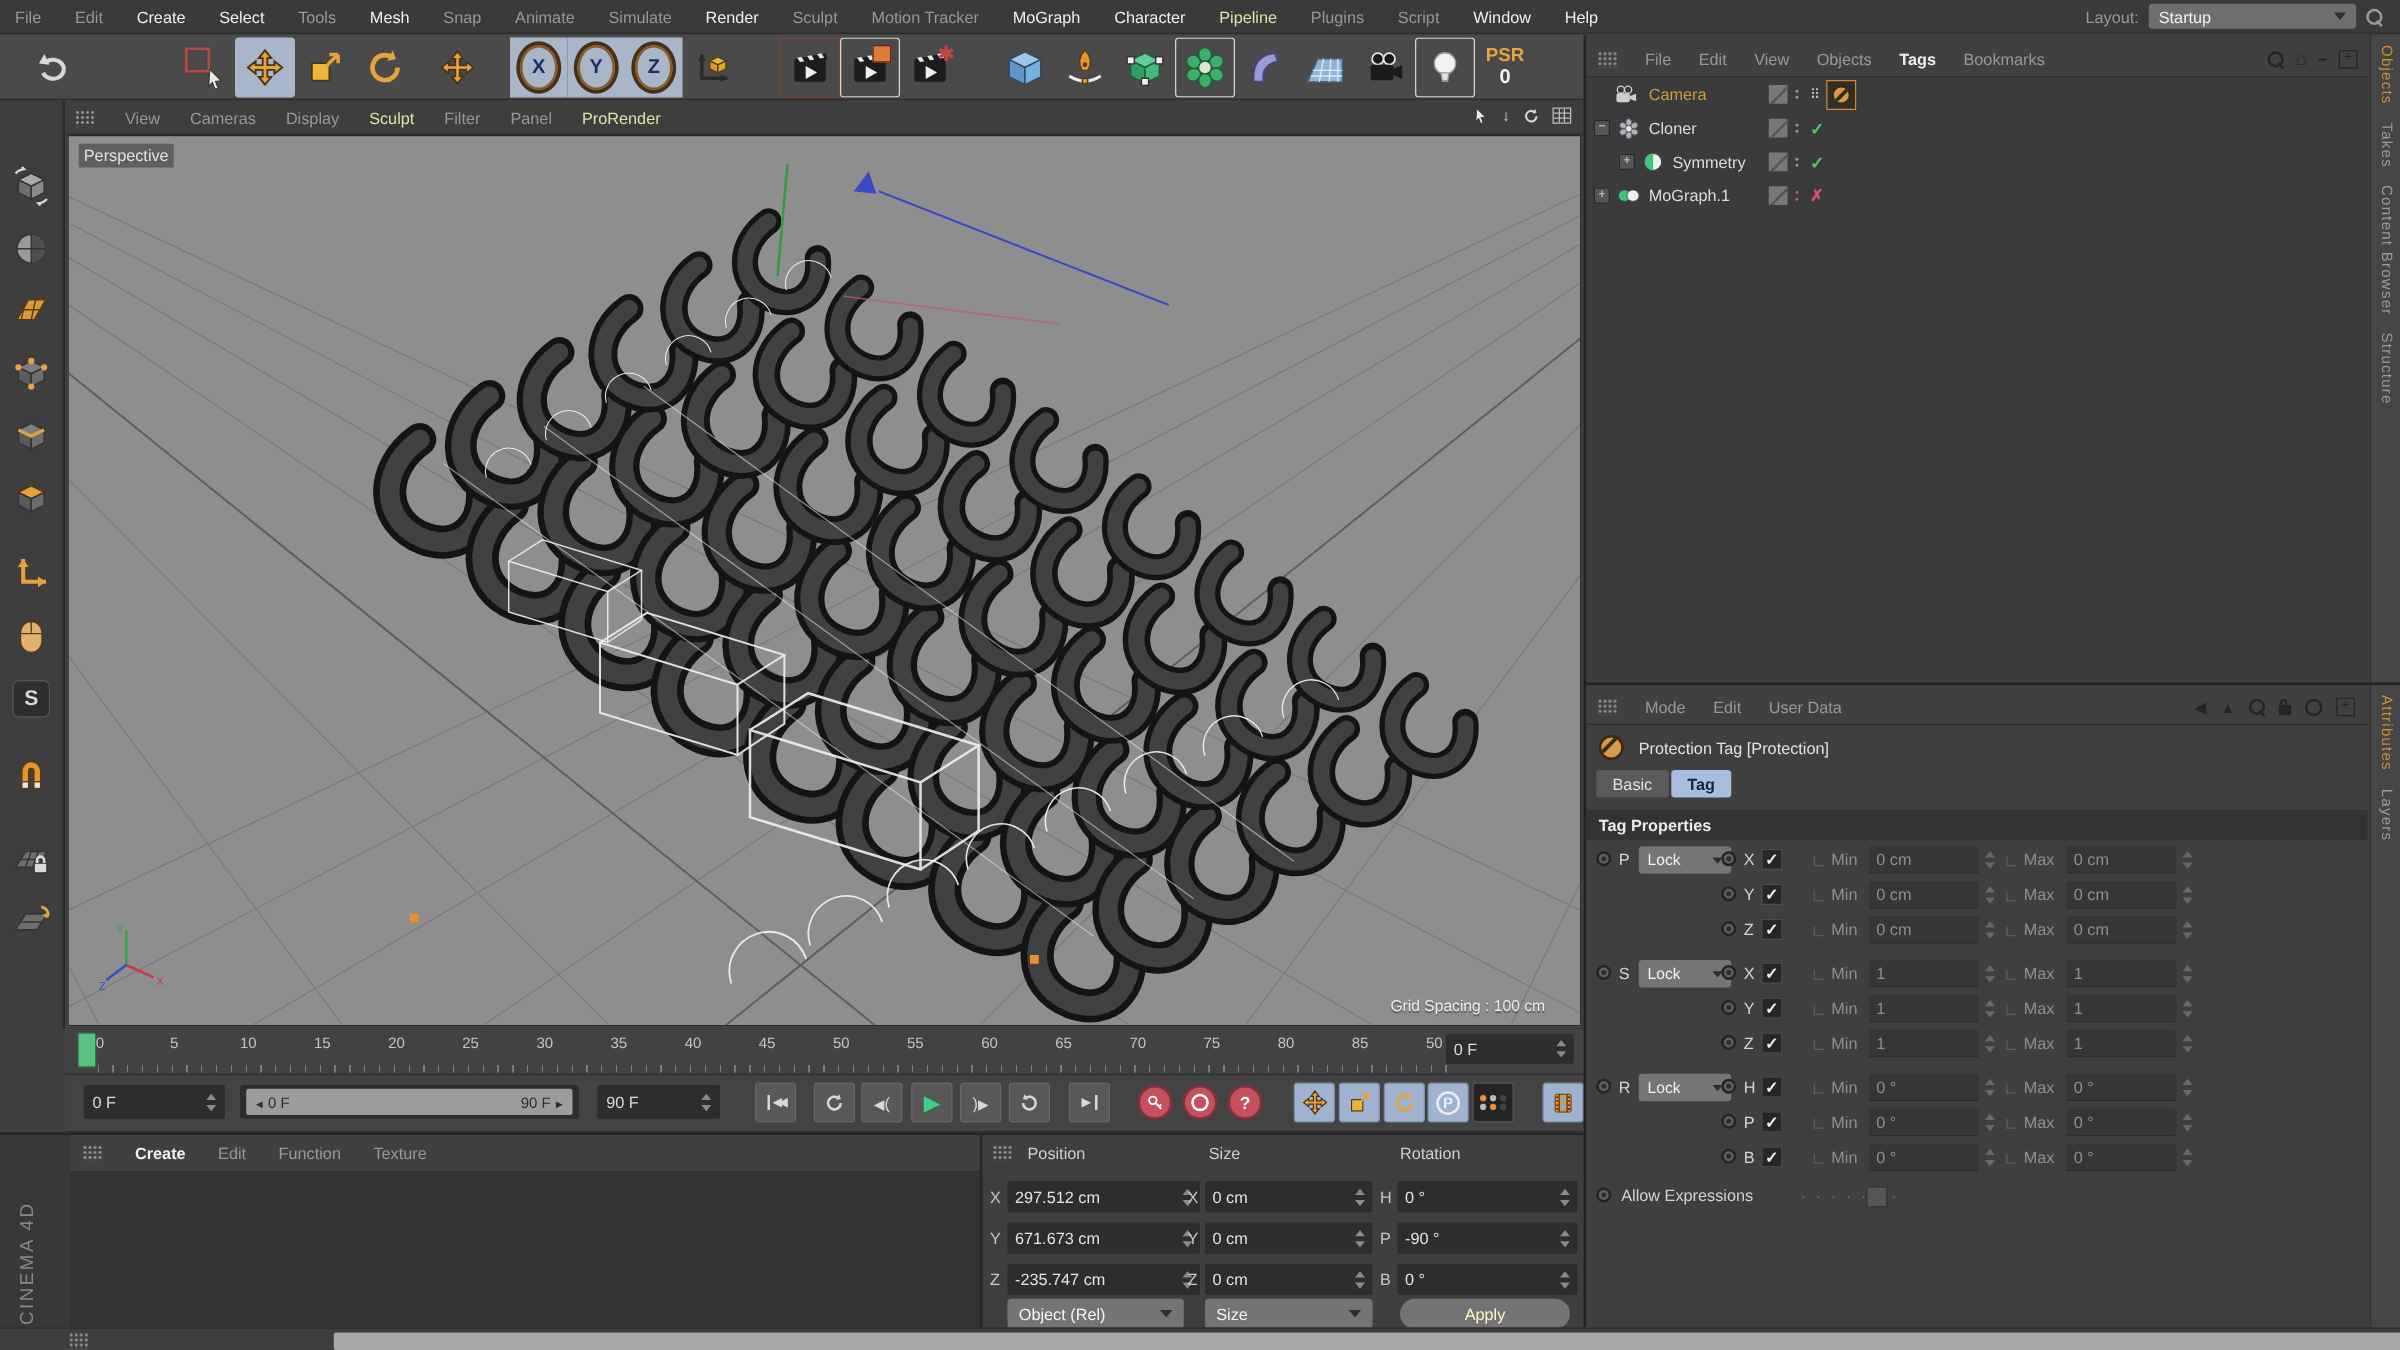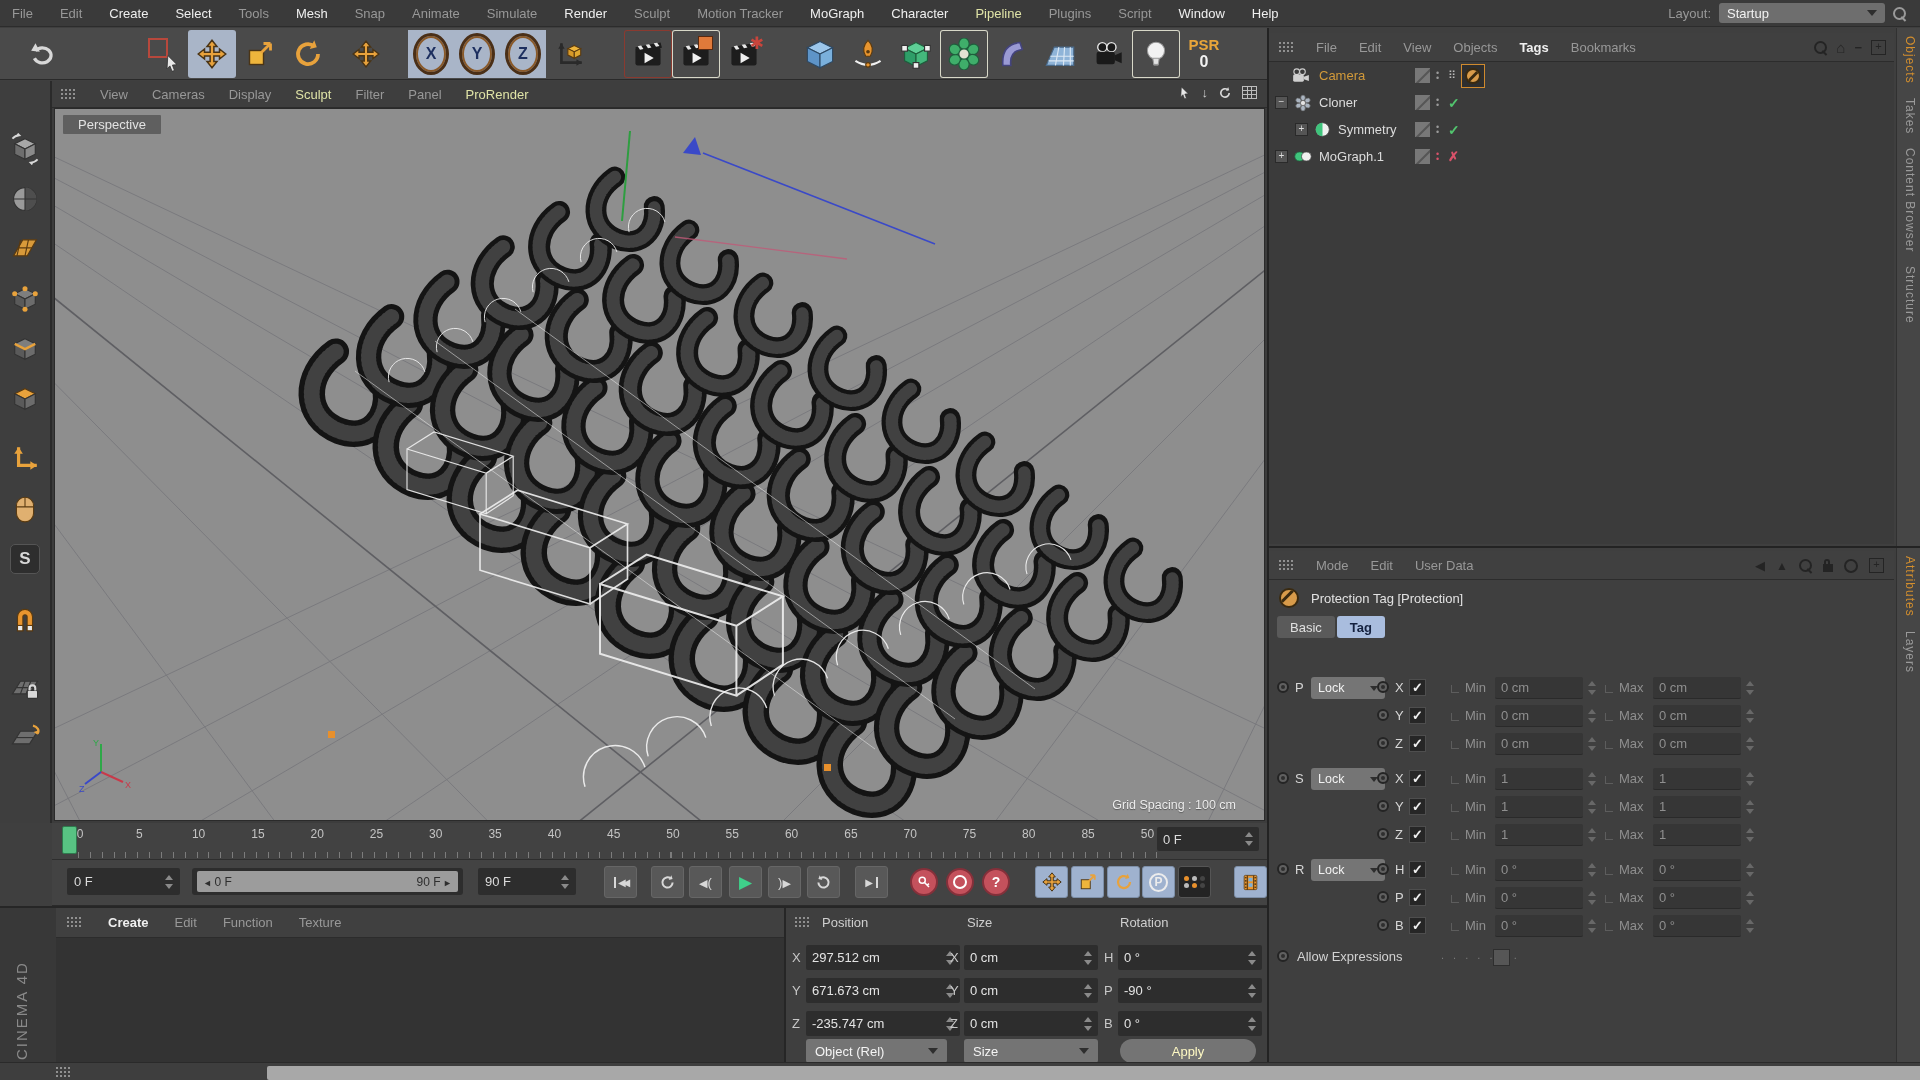--- a/index.html
+++ b/index.html
@@ -30,21 +30,21 @@
   .psr .p1{color:#e8a53a;font-weight:bold;font-size:15px;letter-spacing:0;}
   .psr .p2{color:#f2f2f2;font-weight:bold;font-size:16px;margin-top:2px;}
   
   .palette{left:0;top:81px;width:52px;height:742px;background:#3e3e3e;border-right:2px solid #2a2a2a;display:flex;flex-direction:column;align-items:center;padding-top:48px;gap:10px;box-sizing:border-box;}
   .pbtn{width:40px;height:40px;display:flex;align-items:center;justify-content:center;flex:none;}
   
   .vp{left:52px;top:81px;width:1215px;height:742px;background:#3c3c3c;}
   .vpmenu{left:0;top:0;width:1215px;height:27px;background:#3e3e3e;display:flex;align-items:center;gap:24px;padding-left:8px;box-sizing:border-box;border-bottom:1px solid #2c2c2c;}
   .vpicons{position:absolute;right:10px;top:4px;display:flex;gap:10px;align-items:center;}
   .vpcanvas{left:2px;top:27px;width:1211px;height:713px;background:#8e8e8e;overflow:hidden;border:1px solid #2a2a2a;box-sizing:border-box;}
-  .vplabel{position:absolute;left:8px;top:6px;background:rgba(56,56,56,.55);color:#e2e2e2;padding:2px 15px;font-size:13px;border-radius:1px;}
+  .vplabel{position:absolute;left:8px;top:6px;background:rgba(56,56,56,.55);color:#e2e2e2;padding:2px 4px;font-size:13px;border-radius:1px;}
   .gridspacing{position:absolute;right:28px;bottom:8px;color:#ececec;font-size:12.5px;text-shadow:0 1px 1px rgba(0,0,0,.4);}
   .axisgizmo{position:absolute;left:22px;bottom:28px;width:60px;height:60px;}
   
   .ruler{left:52px;top:823px;width:1215px;height:36px;background:#424242;border-bottom:1px solid #2e2e2e;}
   .ruler .tickarea{position:absolute;left:0;top:0;width:1108px;height:36px;
      background-image:repeating-linear-gradient(90deg,#7c7c7c 0 1px,transparent 1px 11.85px);
      background-size:100% 6px;background-position:26px 29px;background-repeat:no-repeat;}
   .ticknum{position:absolute;top:4px;font-size:12px;color:#c4c4c4;transform:translateX(-50%);}
   .playhead{position:absolute;left:10px;top:3px;width:13px;height:26px;background:#58c383;border-radius:2px;border:1px solid #2f7a4e;}
   .framefield{position:absolute;right:8px;top:4px;width:102px;height:24px;background:#2d2d2d;border-radius:2px;color:#dcdcdc;display:flex;align-items:center;padding:0 6px;justify-content:space-between;box-sizing:border-box;}
@@ -956,20 +956,21 @@
         </span>
       </div>
       <div class="amtitle">
         <span class="noicon" style="width:20px;height:20px"></span>
         <span>Protection Tag [Protection]</span>
       </div>
       <div class="tabs">
         <span class="tab">Basic</span>
         <span class="tab on">Tag</span>
       </div>
+      <div class="sectionhdr">Tag Properties</div>
       <div id="ag-rows">
           <div class="agrow" style="top: 128px;">
             <span class="radio" style="left:8px;top:5px"></span>
             <span class="glabel">P</span>
             <span class="locksel">
               <span>Lock</span>
               <span class="chev" style="border-top-color:#2e2e2e;border-left-width:4px;border-right-width:4px;border-top-width:5px"></span>
             </span>
             <span class="radio" style="left:108px;top:5px"></span>
             <span class="axlet">X</span>

